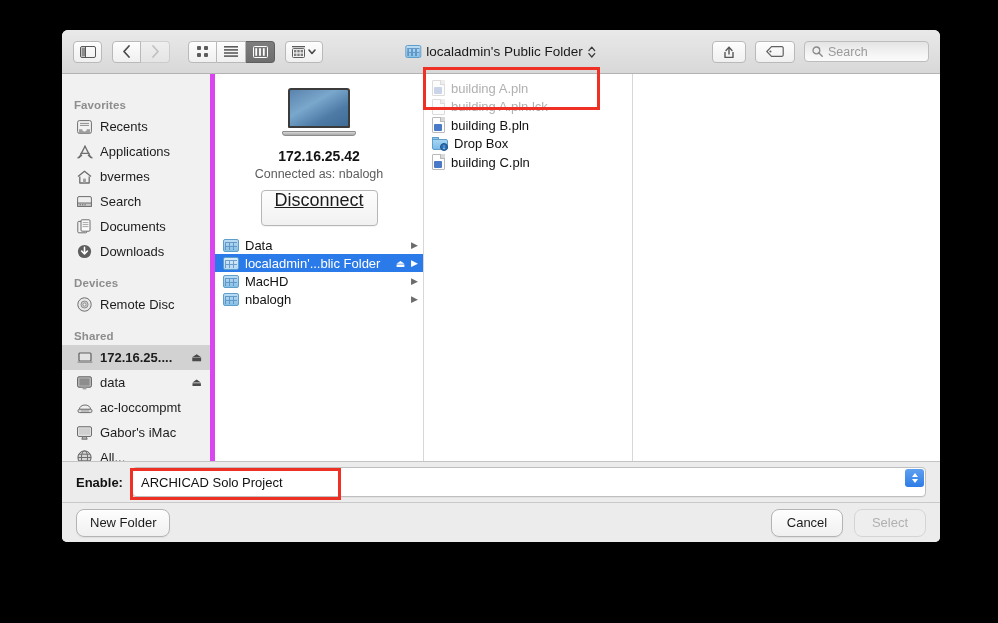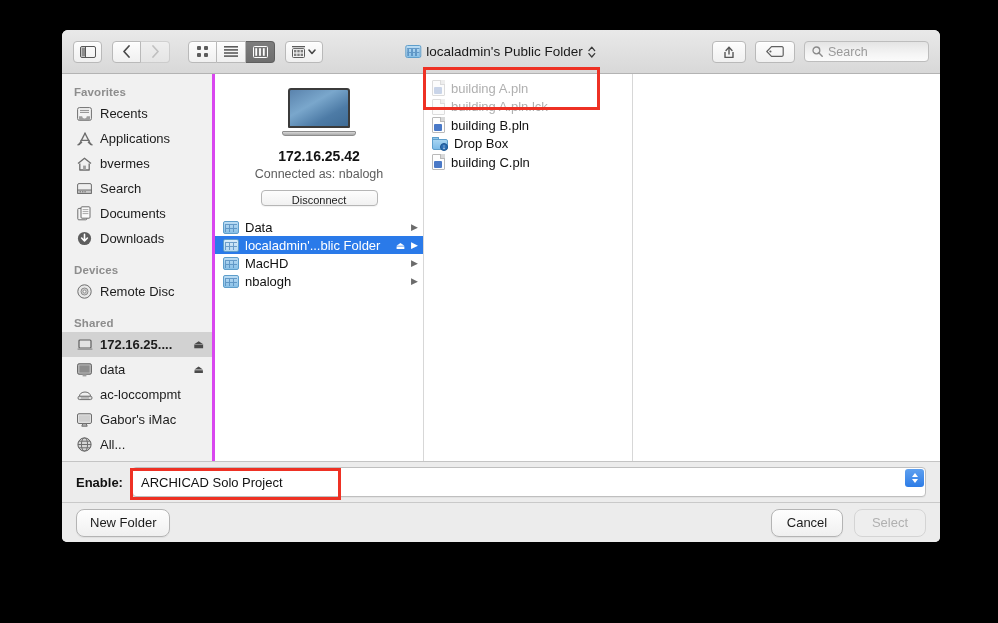--- a/index.html
+++ b/index.html
@@ -93,22 +93,22 @@
     flex: 1 1 auto;
     display: flex;
     min-height: 0;
     background: #fff;
   }
 
   
   .sidebar {
     width: 153px; flex: 0 0 153px;
     background: #f1f1f1;
-    border-right: 3px solid #d946ef;
-    padding-top: 8px;
+    border-right: 5px solid #d946ef;
+    padding-top: 21px;
     overflow: hidden;
   }
   .sb-head {
     font-size: 11.5px; font-weight: bold; color: #8d8d8d;
     padding: 4px 0 3px 12px; letter-spacing: .1px;
   }
   .sb-item {
     height: 25px;
     display: flex; align-items: center;
     padding: 0 8px 0 14px;
@@ -144,25 +144,26 @@
     position: absolute; bottom: 0; left: 0; right: 0;
     height: 5px;
     background: linear-gradient(to bottom,#d8d8d8,#a9a9a9);
     border-radius: 1px 1px 3px 3px;
     border: 1px solid #8d8d8d;
   }
   .srv-name { font-size: 14px; font-weight: bold; color: #141414; margin-bottom: 3px; }
   .srv-conn { font-size: 12.5px; color: #5d5d5d; margin-bottom: 9px; }
   .btn-disconnect {
     display: inline-block;
-    min-width: 117px; height: 16px; line-height: 19px;
-    font-size: 11px; color: #1c1c1c;
+    min-width: 117px; height: 36px; line-height: 19px;
+    font-size: 18px; color: #1c1c1c;
     background: linear-gradient(to bottom,#fdfdfd,#f1f1f1);
     border: 1px solid #b6b6b6; border-radius: 4px;
     box-shadow: 0 1px 1px rgba(0,0,0,.05);
+    text-decoration: underline;
   }
 
   
   .share-list { flex: 1 1 auto; }
   .row {
     height: 18px;
     display: flex; align-items: center;
     padding: 0 5px 0 8px;
     gap: 6px;
     font-size: 13px; color: #111;

